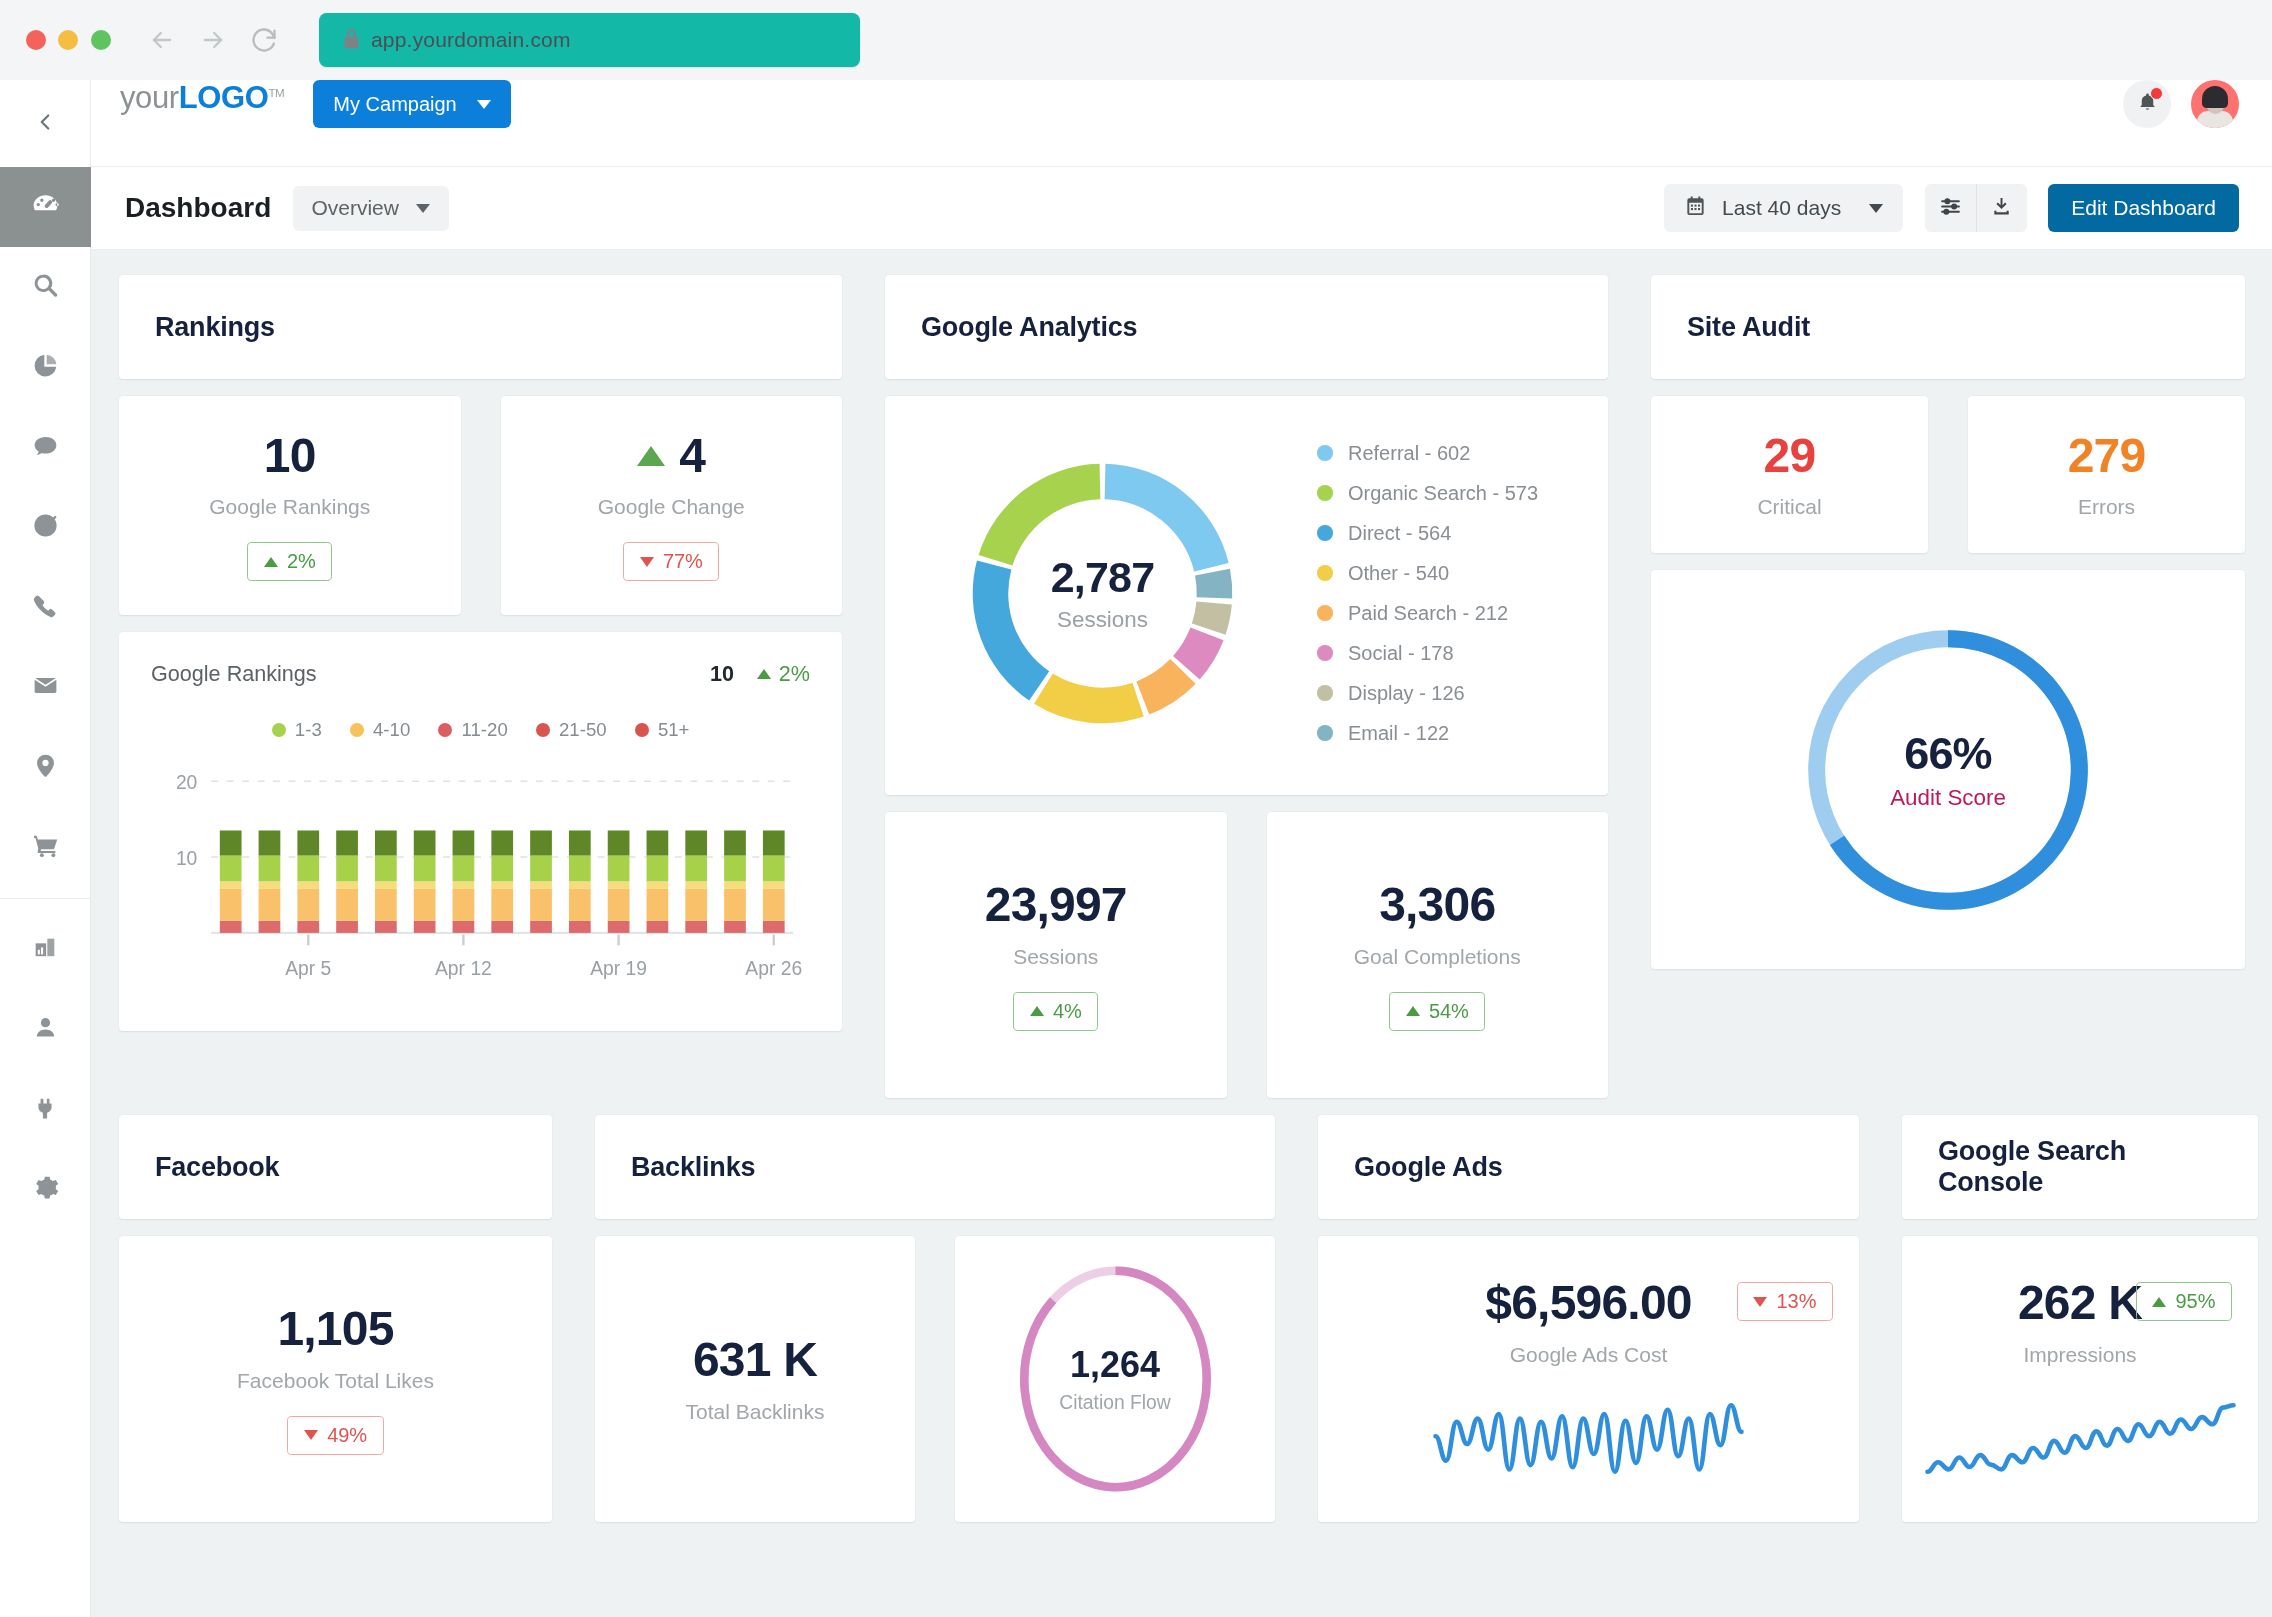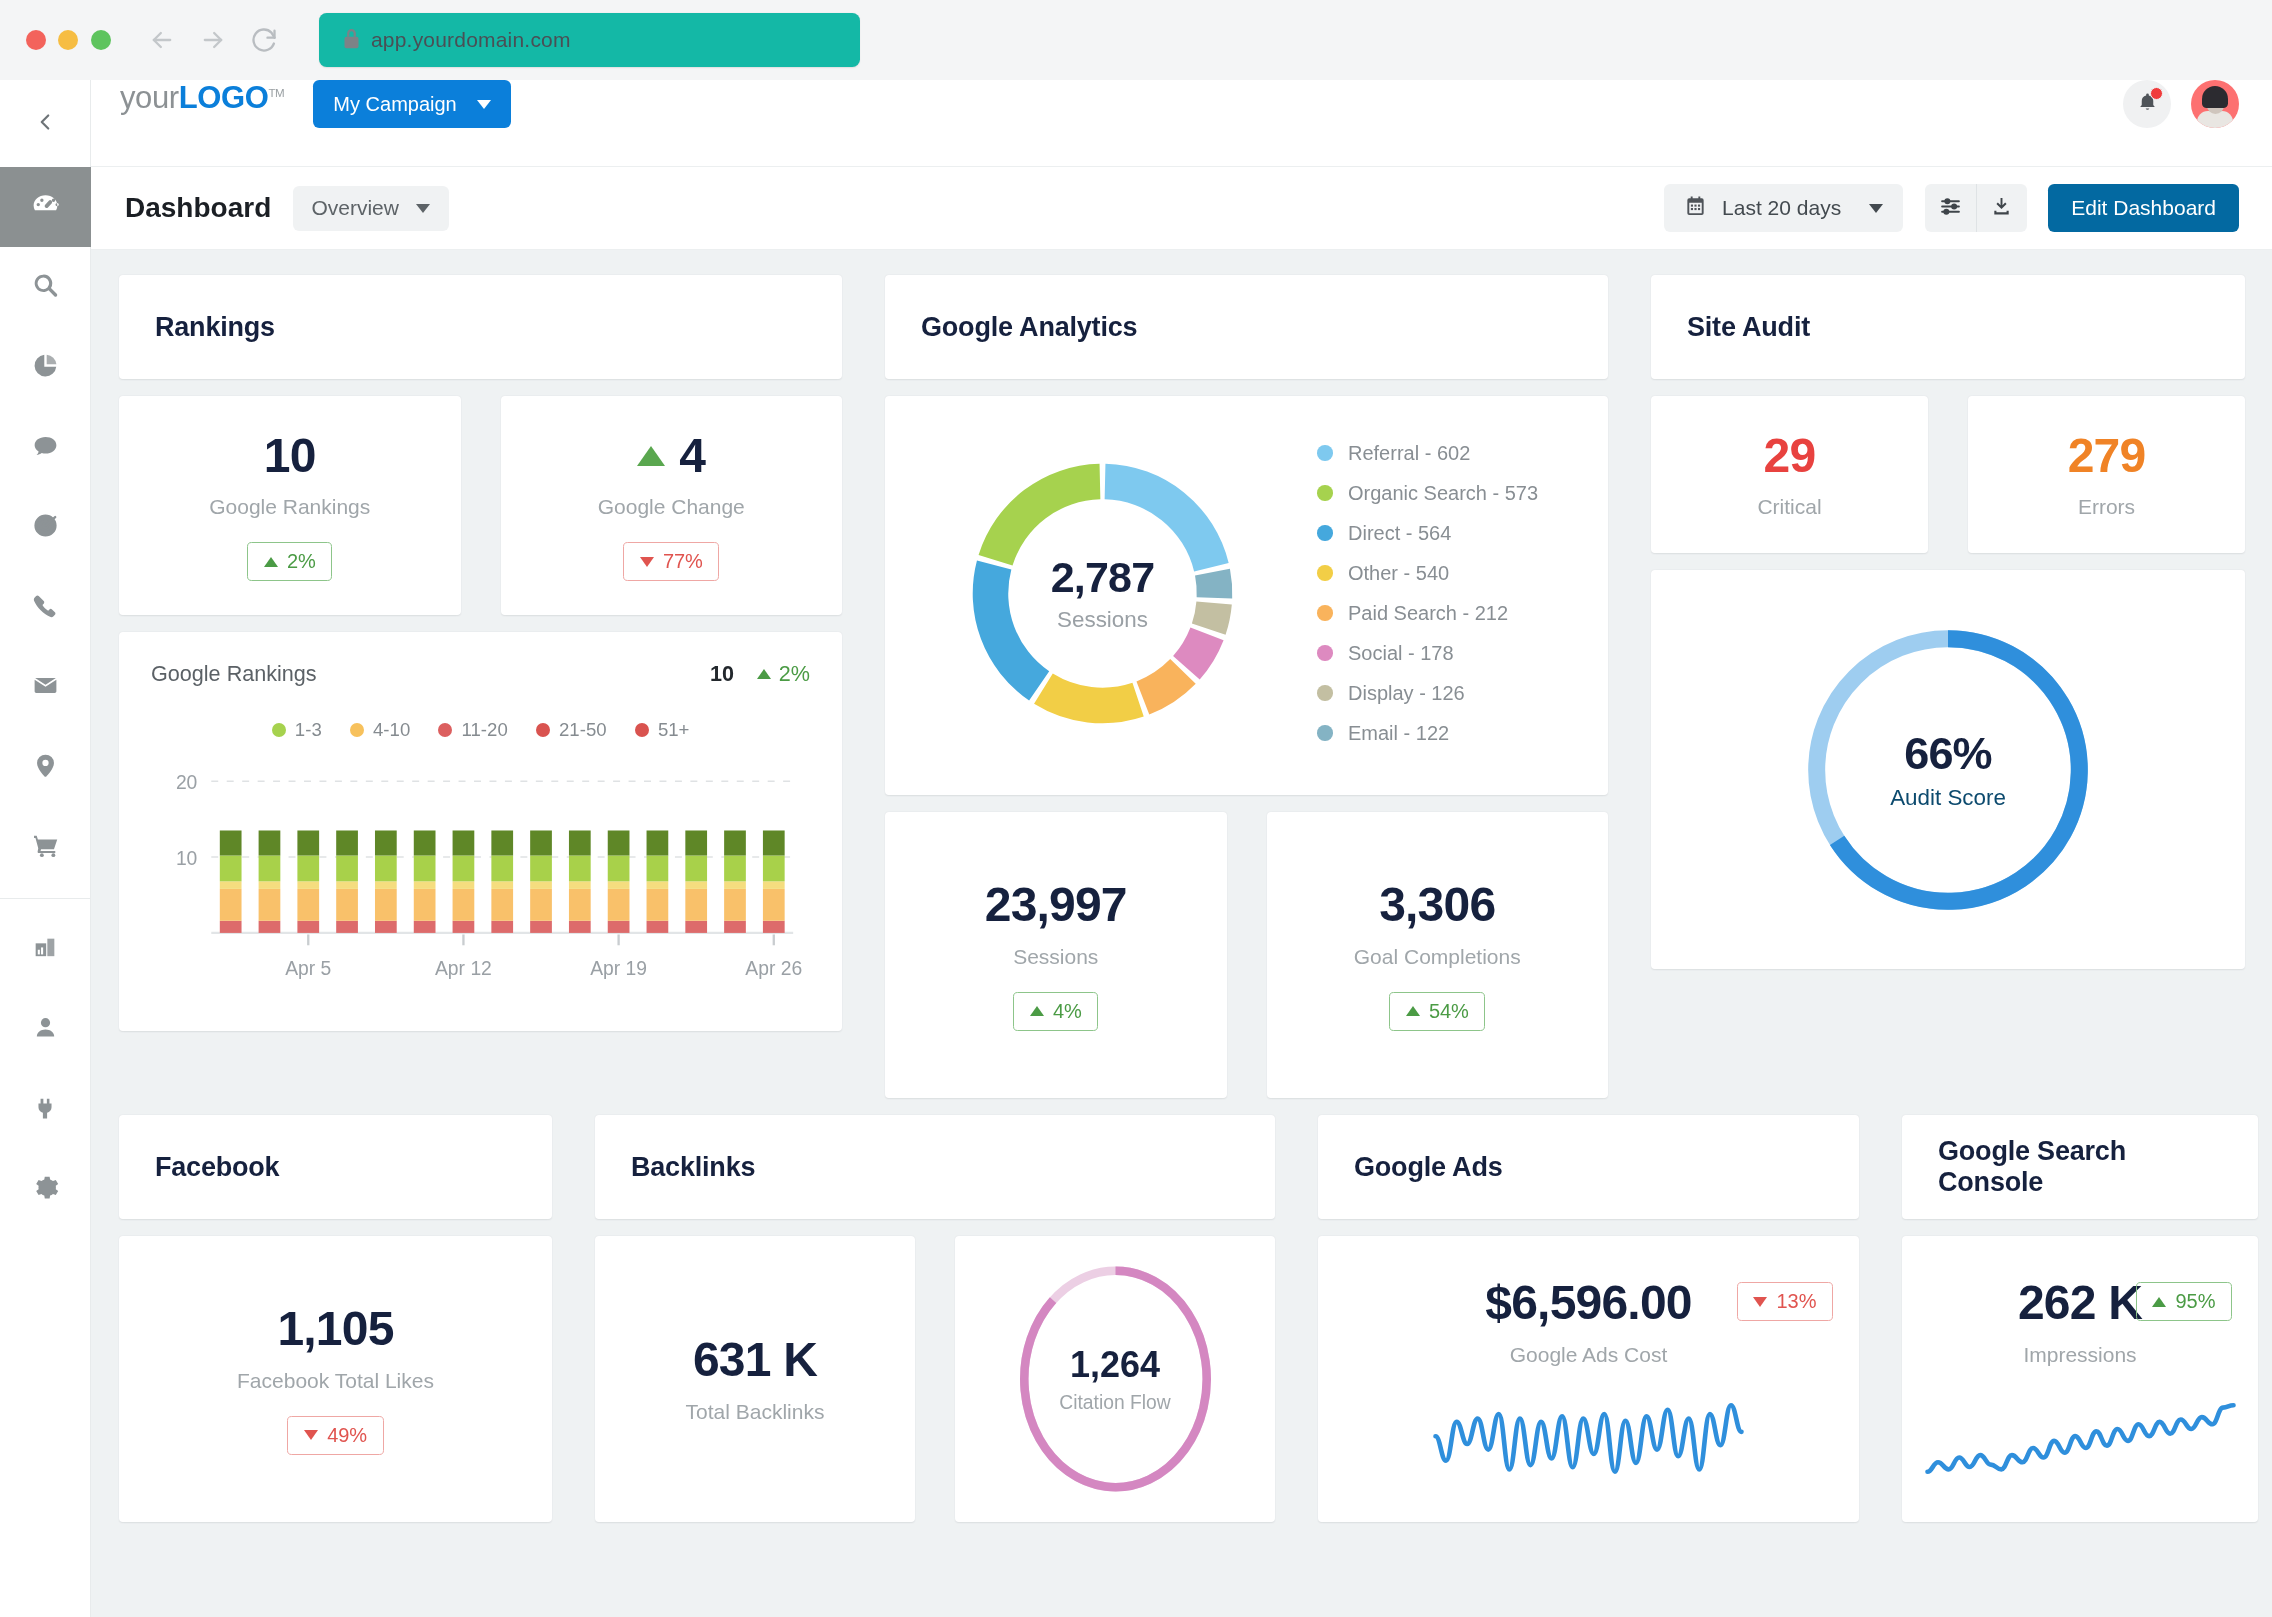--- a/index.html
+++ b/index.html
@@ -233,21 +233,21 @@
   .donut-sub { font-size: 22.4px; color: #9aa0a5; margin-top: 4.6px; }
   .ga-legend { margin-left: 60px; display: flex; flex-direction: column; gap: 17px; }
   .ga-leg-row { display: flex; align-items: center; gap: 15.5px; font-size: 20px; color: #888e93; }
   .ga-leg-row .sw { width: 15.5px; height: 15.5px; border-radius: 50%; flex: 0 0 15.5px; }
 
   
   .audit-card { margin-top: 17px; height: 399px; display: flex; align-items: center; justify-content: center; }
   .gauge-wrap { position: relative; width: 292px; height: 292px; }
   .gauge-center { position: absolute; inset: 0; display: flex; flex-direction: column; align-items: center; justify-content: center; }
   .gauge-val { font-size: 45px; font-weight: 700; color: #16213e; letter-spacing: -0.8px; }
-  .gauge-sub { font-size: 22.4px; color: #0c4a6e; margin-top: 4.6px; }
+  .gauge-sub { font-size: 22.4px; color: #be185d; margin-top: 4.6px; }
 
   
   .grid-bottom { display: flex; gap: 43px; }
   .col-fb { width: 433px; flex: 0 0 433px; }
   .col-bl { width: 680px; flex: 0 0 680px; }
   .col-gads { width: 541px; flex: 0 0 541px; }
   .col-gsc { flex: 1; }
 
   .tile-cite { position: relative; }
   .cite-ring {
@@ -468,21 +468,21 @@
           <svg width="23" height="23" viewBox="0 0 24 24" fill="#4f5459">
               <path d="M7 2.5v2H5.4A1.9 1.9 0 0 0 3.5 6.4V20a1.9 1.9 0 0 0 1.9 1.9h13.2A1.9 1.9 0 0 0 20.5 20V6.4a1.9 1.9 0 0 0-1.9-1.9H17v-2h-2v2H9v-2H7zM5.5 9h13v11h-13V9z"></path>
               <rect x="7.2" y="11" width="2.2" height="2.2"></rect>
               <rect x="10.9" y="11" width="2.2" height="2.2"></rect>
               <rect x="14.6" y="11" width="2.2" height="2.2"></rect>
               <rect x="7.2" y="14.6" width="2.2" height="2.2"></rect>
               <rect x="10.9" y="14.6" width="2.2" height="2.2"></rect>
               <rect x="14.6" y="14.6" width="2.2" height="2.2"></rect>
             </svg>
         </span>
-        <span>Last 20 days</span>
+        <span>Last 40 days</span>
         <span class="caret" style="margin-left:12.4px"></span>
       </div>
 
       <div class="iconbtns">
         <div class="iconbtn">
           <span>
             <svg width="25" height="25" viewBox="0 0 24 24" fill="none" stroke="#3f454a" stroke-width="2" stroke-linecap="round">
                 <line x1="4" y1="7" x2="20" y2="7"></line>
                 <line x1="4" y1="12" x2="20" y2="12"></line>
                 <line x1="4" y1="17" x2="20" y2="17"></line>

